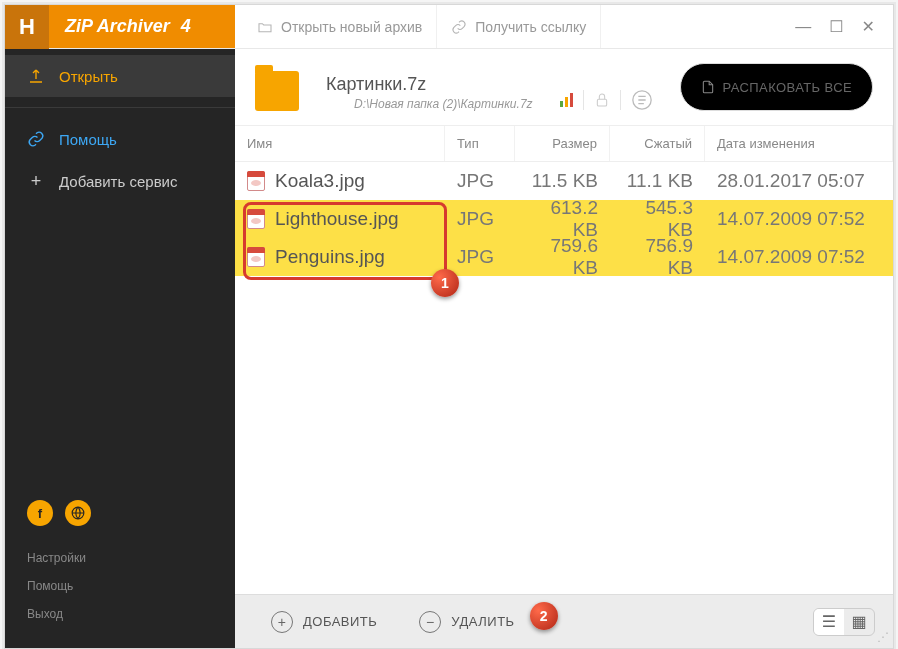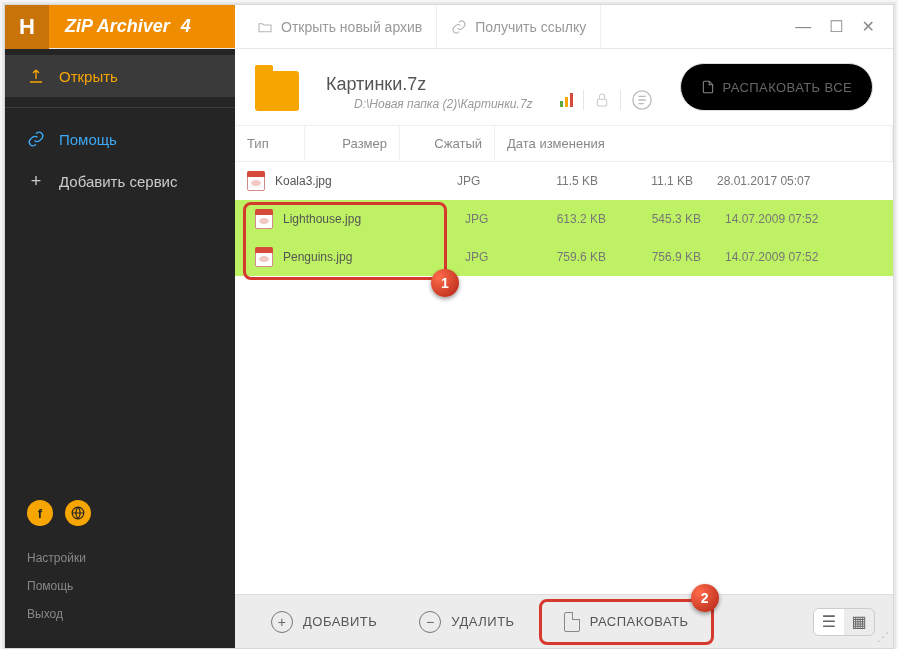--- a/index.html
+++ b/index.html
@@ -44,22 +44,22 @@
   .hdr-div { width: 1px; height: 20px; background: #e5e5e5; }
   .unpack-all { border: 1px solid #ddd; border-radius: 999px; padding: 15px 20px; font-size: 13px; color: #666; letter-spacing: 0.4px; display: flex; align-items: center; gap: 8px; cursor: pointer; background: #000000; }
   .table-head { display: flex; border-bottom: 1px solid #eee; font-size: 13px; color: #888; }
   .col { padding: 10px 12px; border-right: 1px solid #f1f1f1; }
   .col.name { flex: 0 0 210px; }
   .col.type { flex: 0 0 70px; }
   .col.size { flex: 0 0 95px; text-align: right; }
   .col.packed { flex: 0 0 95px; text-align: right; }
   .col.date { flex: 1; }
   .table-body { flex: 1; overflow: auto; position: relative; }
-  .row { display: flex; align-items: center; font-size: 12px; color: #777; height: 38px; }
-  .row.sel { background: #bef264; padding-left: 8px; }
+  .row { display: flex; align-items: center; font-size: 19px; color: #777; height: 38px; }
+  .row.sel { background: #fde047; }
   .cell { padding: 0 12px; }
   .cell.name { flex: 0 0 210px; display: flex; align-items: center; gap: 10px; color: #555; }
   .cell.type { flex: 0 0 70px; text-align:left; }
   .cell.size { flex: 0 0 95px; text-align: right; }
   .cell.packed { flex: 0 0 95px; text-align: right; }
   .cell.date { flex: 1; }
   .jpg-icon { width: 18px; height: 20px; border: 1px solid #d28a8a; border-radius: 2px; position: relative; background: #fff; }
   .jpg-icon::before { content: ""; position: absolute; top: -1px; left: -1px; right: -1px; height: 6px; background: #d64a3c; border-radius: 2px 2px 0 0; }
   .jpg-icon::after { content: ""; position: absolute; left: 3px; right: 3px; bottom: 4px; height: 6px; background: #d64a3c; border-radius: 50%; opacity: 0.3; }
   .selection-box { position: absolute; left: 8px; top: 40px; width: 204px; height: 78px; border: 3px solid #d63a2e; border-radius: 8px; pointer-events: none; }
@@ -173,20 +173,21 @@
         <button class="unpack-all">
           <svg width="14" height="16" viewBox="0 0 24 24" fill="none" stroke="#888" stroke-width="1.8">
               <path d="M14 2H6a2 2 0 0 0-2 2v16a2 2 0 0 0 2 2h12a2 2 0 0 0 2-2V8z"></path>
               <path d="M14 2v6h6"></path>
             </svg>
           <span>РАСПАКОВАТЬ ВСЕ</span>
         </button>
       </div>
 
       <div class="table-head">
+        <div class="col name">Имя</div>
         <div class="col type">Тип</div>
         <div class="col size">Размер</div>
         <div class="col packed">Сжатый</div>
         <div class="col date">Дата изменения</div>
       </div>
 
       <div class="table-body">
         <div id="rows">
             <div class="row">
               <div class="cell name">
@@ -226,24 +227,20 @@
       <div class="bottombar">
         <div class="bb-btn">
           <div class="circ-icon">+</div>
           <span>ДОБАВИТЬ</span>
         </div>
         <div class="bb-btn">
           <div class="circ-icon">−</div>
           <span>УДАЛИТЬ</span>
         </div>
         <div class="bb-unpack-wrap">
-          <div class="bb-btn">
-            <div class="doc-icon"></div>
-            <span>РАСПАКОВАТЬ</span>
-          </div>
           <div class="callout c2">2</div>
         </div>
         <div class="view-toggle">
           <span class="active">☰</span>
           <span>▦</span>
         </div>
         <div class="grip">⋰</div>
       </div>
     </div>
   </div>

